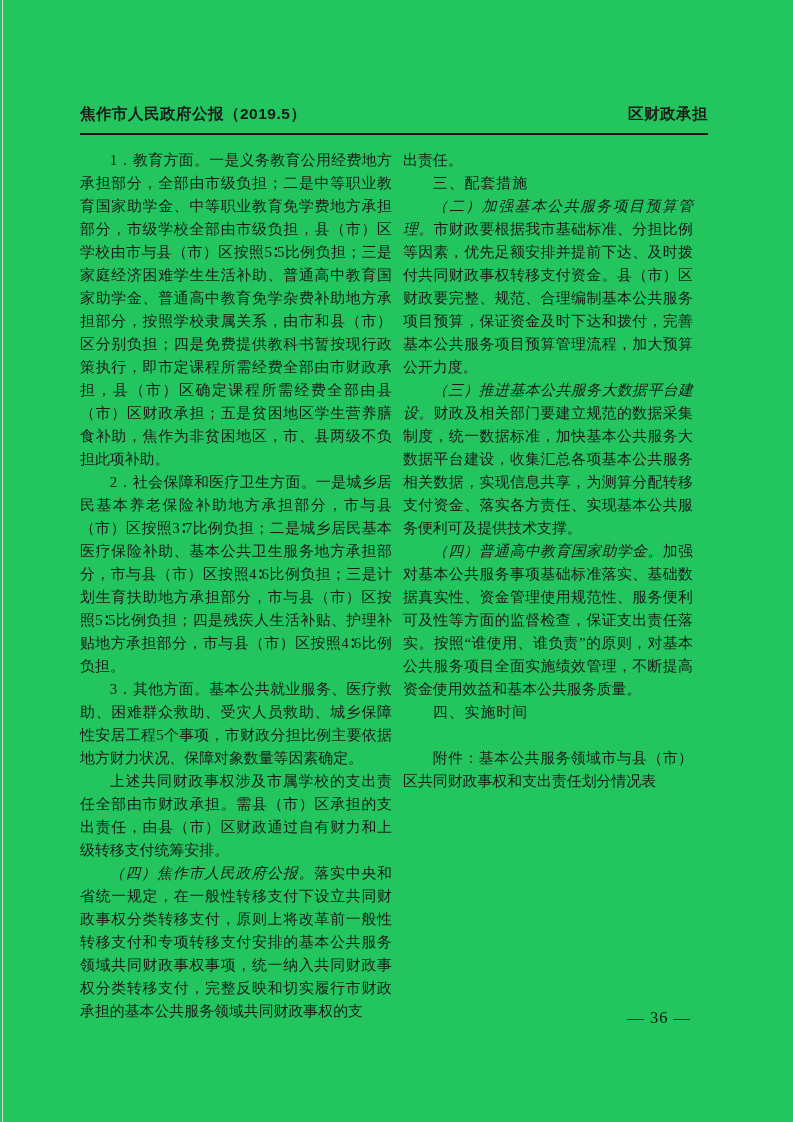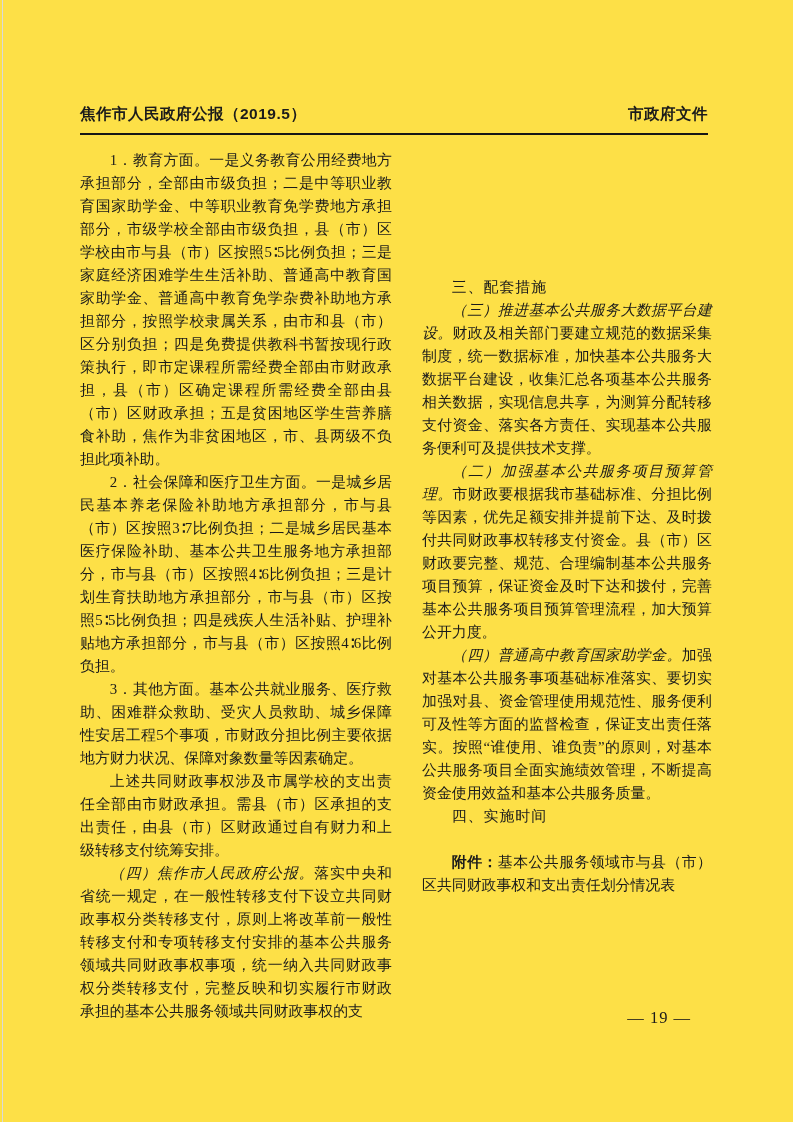--- a/index.html
+++ b/index.html
@@ -1,21 +1,21 @@
 <!DOCTYPE html>
 <html><head>
 <meta charset="utf-8">
 <style>
   html, body { margin: 0; padding: 0; background: #ffffff; }
   .page {
     position: relative;
     width: 793px;
     height: 1122px;
     margin: 0 auto;
-    background: #fde047;
+    background: #22c55e;
     color: #1b1b1b;
     font-family: "Liberation Serif", "DejaVu Serif", serif;
     overflow: hidden;
   }
   .scan-artifact-line {
     position: absolute;
     left: 2px;
     top: 0;
     width: 1px;
     height: 100%;
@@ -34,22 +34,21 @@
     font-family: "Liberation Sans", "DejaVu Sans", sans-serif;
     font-weight: 700;
     font-size: 15.5px;
     letter-spacing: 0.5px;
   }
   .columns {
     position: absolute;
     left: 80px;
     top: 149px;
     display: flex;
-    gap: 30px;
-    align-items: center;
+    gap: 11px;
   }
   .col { display: block; }
   .col-left  { width: 312px; }
   .col-right { width: 290px; }
   .col p {
     margin: 0;
     font-size: 14.9px;
     line-height: 23px;
     text-align: justify;
     text-indent: 2em;
@@ -64,56 +63,57 @@
   }
   .col p.spacer { height: 23px; }
   .col p.date {
     text-align: right;
     text-indent: 0;
     padding-right: 42px;
   }
   .seg-normal { font-style: normal; }
   .seg-kai { font-style: italic; }      
   .seg-bold {
-    font-weight: 700;
+    font-weight: 400;
     font-family: "Liberation Sans", "DejaVu Sans", sans-serif;
     margin-top: 38px;
   }
   .page-number {
     position: absolute;
     top: 1008px;
     right: 102px;
     font-size: 16.5px;
     letter-spacing: 1px;
   }
 </style>
 </head>
 <body>
 
 <div class="page">
   <div class="scan-artifact-line"></div>
 
   <div class="header">
     <span>焦作市人民政府公报（2019.5）</span>
-    <span>市政府文件</span>
+    <span>区财政承担</span>
   </div>
 
   <div class="columns">
     <div class="col col-left">
         <p class="body"><span class="seg-normal">1．教育方面。一是义务教育公用经费地方承担部分，全部由市级负担；二是中等职业教育国家助学金、中等职业教育免学费地方承担部分，市级学校全部由市级负担，县（市）区学校由市与县（市）区按照5∶5比例负担；三是家庭经济困难学生生活补助、普通高中教育国家助学金、普通高中教育免学杂费补助地方承担部分，按照学校隶属关系，由市和县（市）区分别负担；四是免费提供教科书暂按现行政策执行，即市定课程所需经费全部由市财政承担，县（市）区确定课程所需经费全部由县（市）区财政承担；五是贫困地区学生营养膳食补助，焦作为非贫困地区，市、县两级不负担此项补助。</span></p>
         <p class="body"><span class="seg-normal">2．社会保障和医疗卫生方面。一是城乡居民基本养老保险补助地方承担部分，市与县（市）区按照3∶7比例负担；二是城乡居民基本医疗保险补助、基本公共卫生服务地方承担部分，市与县（市）区按照4∶6比例负担；三是计划生育扶助地方承担部分，市与县（市）区按照5∶5比例负担；四是残疾人生活补贴、护理补贴地方承担部分，市与县（市）区按照4∶6比例负担。</span></p>
         <p class="body"><span class="seg-normal">3．其他方面。基本公共就业服务、医疗救助、困难群众救助、受灾人员救助、城乡保障性安居工程5个事项，市财政分担比例主要依据地方财力状况、保障对象数量等因素确定。</span></p>
         <p class="body"><span class="seg-normal">上述共同财政事权涉及市属学校的支出责任全部由市财政承担。需县（市）区承担的支出责任，由县（市）区财政通过自有财力和上级转移支付统筹安排。</span></p>
         <p class="body"><span class="seg-kai">（四）焦作市人民政府公报。</span><span class="seg-normal">落实中央和省统一规定，在一般性转移支付下设立共同财政事权分类转移支付，原则上将改革前一般性转移支付和专项转移支付安排的基本公共服务领域共同财政事权事项，统一纳入共同财政事权分类转移支付，完整反映和切实履行市财政承担的基本公共服务领域共同财政事权的支</span></p>
       </div>
     <div class="col col-right">
+        <p class="body no-indent"><span class="seg-normal">出责任。</span></p>
         <p class="heading"><span class="seg-normal">三、配套措施</span></p>
+        <p class="body"><span class="seg-kai">（二）加强基本公共服务项目预算管理。</span><span class="seg-normal">市财政要根据我市基础标准、分担比例等因素，优先足额安排并提前下达、及时拨付共同财政事权转移支付资金。县（市）区财政要完整、规范、合理编制基本公共服务项目预算，保证资金及时下达和拨付，完善基本公共服务项目预算管理流程，加大预算公开力度。</span></p>
         <p class="body"><span class="seg-kai">（三）推进基本公共服务大数据平台建设。</span><span class="seg-normal">财政及相关部门要建立规范的数据采集制度，统一数据标准，加快基本公共服务大数据平台建设，收集汇总各项基本公共服务相关数据，实现信息共享，为测算分配转移支付资金、落实各方责任、实现基本公共服务便利可及提供技术支撑。</span></p>
-        <p class="body"><span class="seg-kai">（二）加强基本公共服务项目预算管理。</span><span class="seg-normal">市财政要根据我市基础标准、分担比例等因素，优先足额安排并提前下达、及时拨付共同财政事权转移支付资金。县（市）区财政要完整、规范、合理编制基本公共服务项目预算，保证资金及时下达和拨付，完善基本公共服务项目预算管理流程，加大预算公开力度。</span></p>
-        <p class="body"><span class="seg-kai">（四）普通高中教育国家助学金。</span><span class="seg-normal">加强对基本公共服务事项基础标准落实、要切实加强对县、资金管理使用规范性、服务便利可及性等方面的监督检查，保证支出责任落实。按照“谁使用、谁负责”的原则，对基本公共服务项目全面实施绩效管理，不断提高资金使用效益和基本公共服务质量。</span></p>
+        <p class="body"><span class="seg-kai">（四）普通高中教育国家助学金。</span><span class="seg-normal">加强对基本公共服务事项基础标准落实、基础数据真实性、资金管理使用规范性、服务便利可及性等方面的监督检查，保证支出责任落实。按照“谁使用、谁负责”的原则，对基本公共服务项目全面实施绩效管理，不断提高资金使用效益和基本公共服务质量。</span></p>
         <p class="heading"><span class="seg-normal">四、实施时间</span></p>
         <p class="spacer"></p>
         <p class="body"><span class="seg-bold">附件：</span><span class="seg-normal">基本公共服务领域市与县（市）区共同财政事权和支出责任划分情况表</span></p>
       </div>
   </div>
 
-  <div class="page-number">— 19 —</div>
+  <div class="page-number">— 36 —</div>
 </div>
 
 </body></html>

